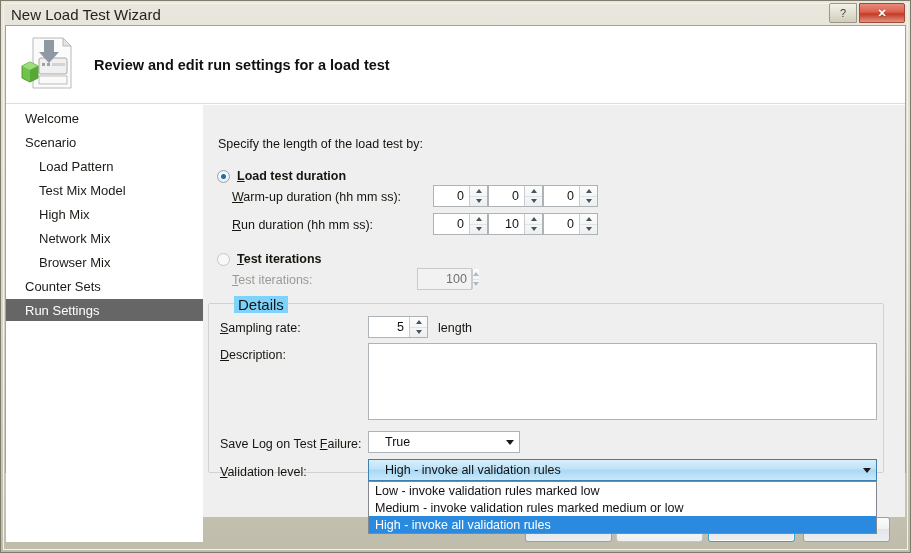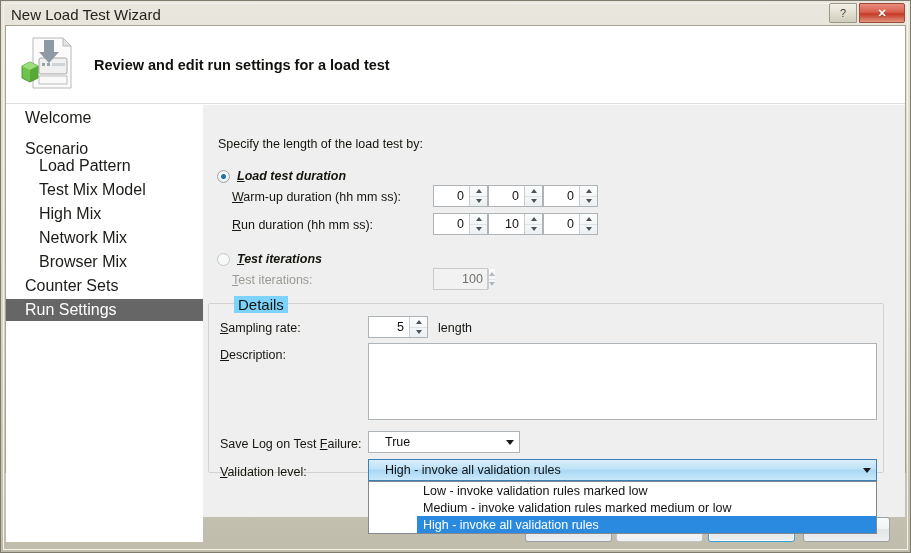--- a/index.html
+++ b/index.html
@@ -111,21 +111,21 @@
     background: #ffffff;
   }
   .side-item {
     position: absolute;
     left: 0;
     height: 22px;
     width: 197px;
     box-sizing: border-box;
     display: flex;
     align-items: center;
-    font-size: 16px;
+    font-size: 13px;
     color: #1b1b17;
     cursor: default;
     white-space: nowrap;
   }
   .side-item.lvl0 { padding-left: 19px; }
   .side-item.lvl1 { padding-left: 33px; }
   .side-item.selected {
     background: #666666;
     color: #ffffff;
   }
@@ -146,21 +146,20 @@
     white-space: nowrap;
   }
   .lbl.disabled { color: #9a9a95; }
   .u { text-decoration: underline; }
 
   
   .radio-row {
     position: absolute;
     display: flex; align-items: center;
     cursor: default;
-    font-style: italic;
   }
   .radio {
     width: 13px; height: 13px;
     border-radius: 50%;
     box-sizing: border-box;
     border: 1px solid #9aa0a6;
     background: radial-gradient(circle at 45% 35%, #ffffff 0%, #eef1f3 70%, #dfe3e6 100%);
     margin-right: 7px;
     position: relative;
     flex: 0 0 auto;
@@ -277,21 +276,20 @@
     border: 1px solid #3c7fb1;
   }
 
   
   .dropdown {
     position: absolute;
     box-sizing: border-box;
     border: 1px solid #828790;
     background: #ffffff;
     z-index: 50;
-    padding-left: 48px;
   }
   .dd-item {
     height: 17px;
     display: flex; align-items: center;
     padding-left: 6px;
     font-size: 12.5px;
     color: #111;
     white-space: nowrap;
     cursor: pointer;
   }
@@ -367,21 +365,21 @@
           <polygon points="11,38 19,34 19,46 11,50" fill="#58a837"></polygon>
         </svg>
       </div>
       <div class="header-title">Review and edit run settings for a load test</div>
     </div>
 
     <div class="sidebar">
       <div class="side-item lvl0" style="top:2px;">
           <span>Welcome</span>
         </div>
-      <div class="side-item lvl0" style="top:33px;">
+      <div class="side-item lvl0" style="top:26px;">
           <span>Scenario</span>
         </div>
       <div class="side-item lvl1" style="top:50px;">
           <span>Load Pattern</span>
         </div>
       <div class="side-item lvl1" style="top:74px;">
           <span>Test Mix Model</span>
         </div>
       <div class="side-item lvl1" style="top:98px;">
           <span>High Mix</span>
@@ -478,21 +476,21 @@
             </div>
         </div>
       </div>
 
       <div class="radio-row" style="left:14px; top:147px;">
         <span class="radio off"></span>
         <span class="radio-label"><span class="u">T</span>est iterations</span>
       </div>
 
       <div class="lbl disabled" style="left:29px; top:168px;"><span class="u">T</span>est iterations:</div>
-      <div class="spin disabled" style="left:230px; top:163px; width:55px;padding-left:28px;">
+      <div class="spin disabled" style="left:214px; top:163px; width:55px;padding-left:28px;">
         <div class="spin-val">100</div>
         <div class="spin-btns">
           <div class="spin-btn">
               <i class="arr-up"></i>
             </div>
           <div class="spin-btn">
               <i class="arr-dn"></i>
             </div>
         </div>
       </div>

